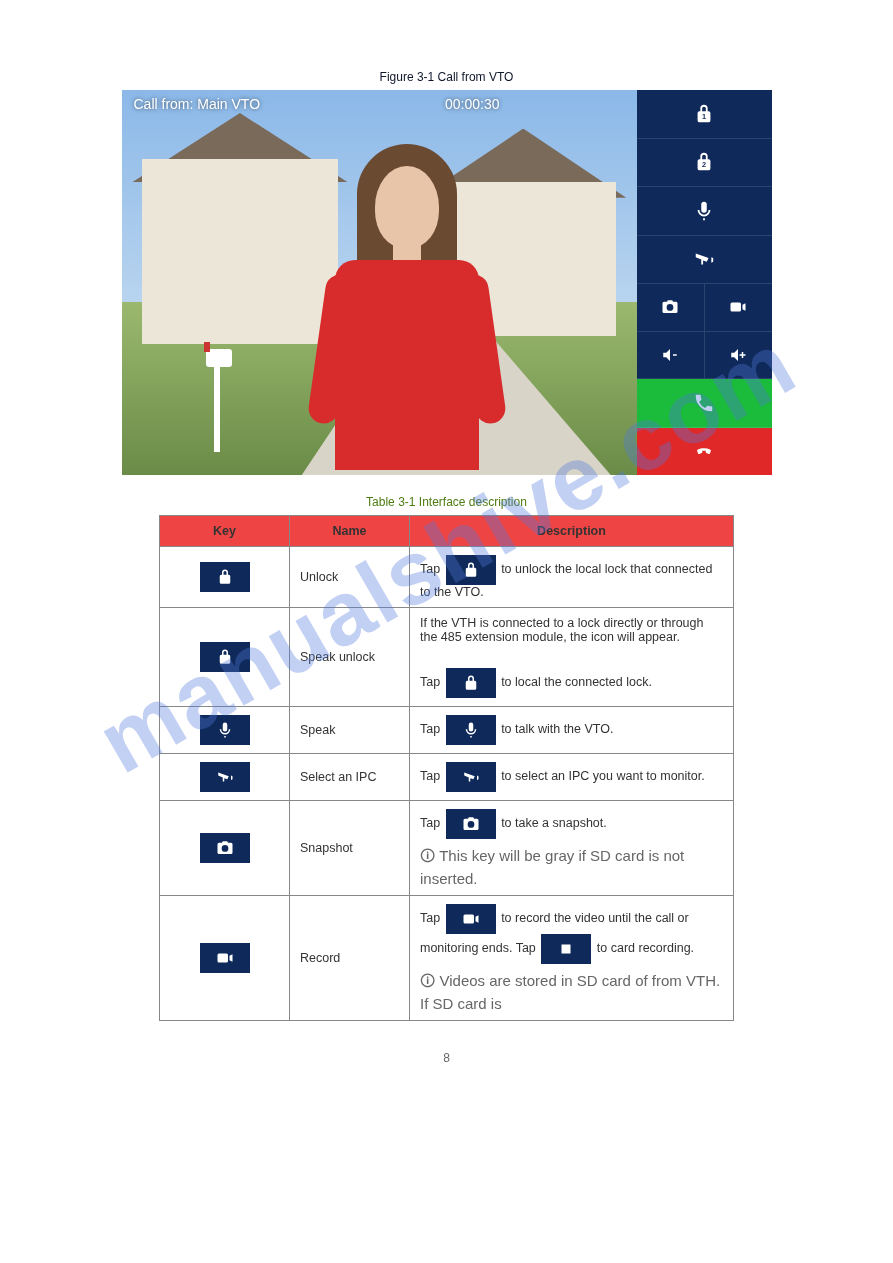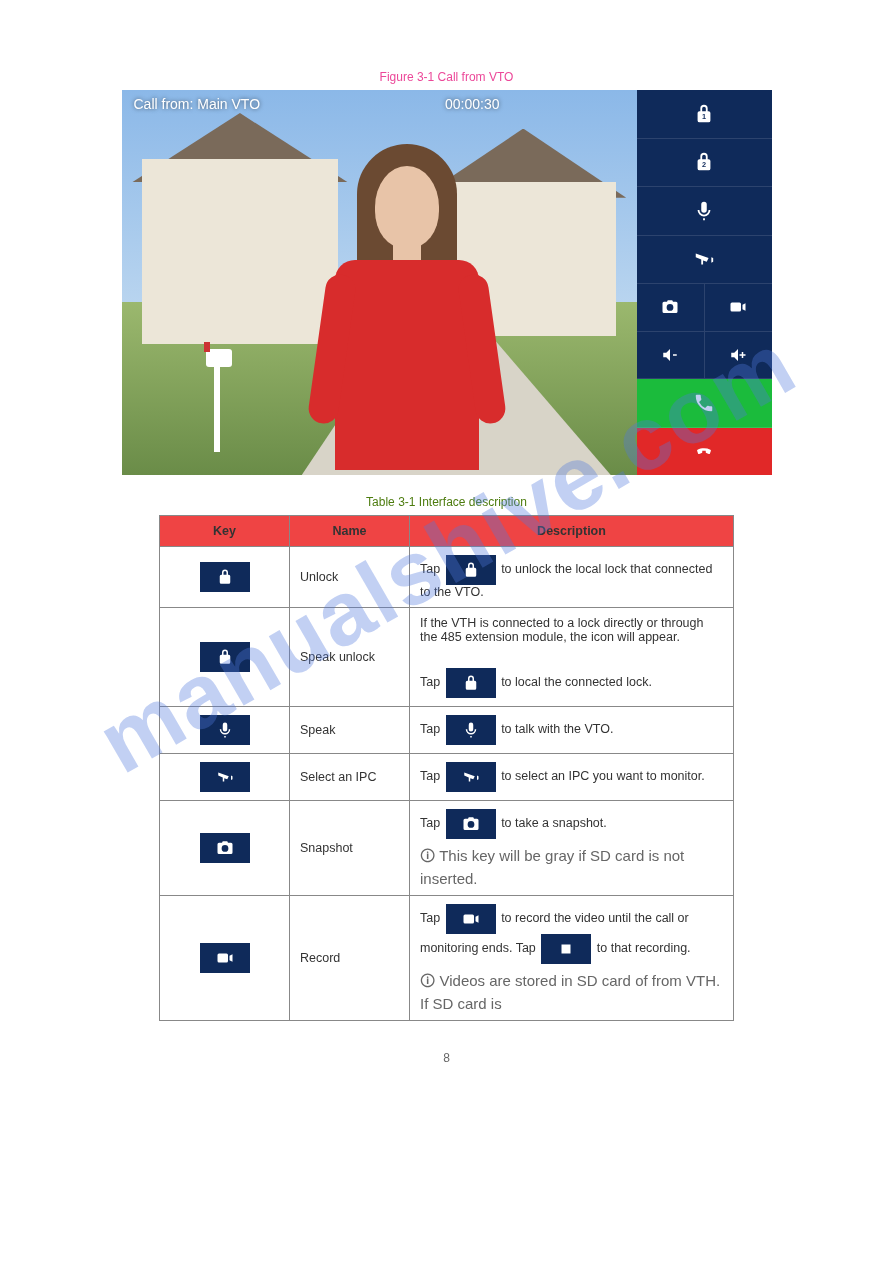--- a/index.html
+++ b/index.html
@@ -21,21 +21,21 @@
       font-weight: bold;
       color: rgba(80, 120, 220, 0.35);
       white-space: nowrap;
       z-index: 10;
       pointer-events: none;
       letter-spacing: 2px;
     }
     .fig-label {
       text-align: center;
       font-size: 12px;
-      color: #ec4899;
+      color: #0f172a;
       margin-bottom: 6px;
       margin-top: 30px;
     }
     
     .vth {
       width: 650px;
       height: 385px;
       margin: 0 auto 20px auto;
       position: relative;
       display: flex;
@@ -407,21 +407,21 @@
           <svg class="ic" viewBox="0 0 24 24">
               <path d="M4 6h10a2 2 0 0 1 2 2v8a2 2 0 0 1-2 2H4a2 2 0 0 1-2-2V8a2 2 0 0 1 2-2zm14 3l4-2v10l-4-2V9z"></path>
             </svg>
         </span>
         <span> to record the video until the call or monitoring ends. Tap </span>
         <span class="chip inline-chip">
           <svg class="ic" viewBox="0 0 24 24">
               <rect x="6" y="6" width="12" height="12"></rect>
             </svg>
         </span>
-        <span> to that recording.</span>
+        <span> to card recording.</span>
         <div style="height:6px;"></div>
         <div class="small-note">🛈 <span>Videos are stored in SD card of from VTH. If SD card is</span></div>
       </td>
     </tr>
   </tbody>
 </table>
 
 <div class="page-num">8</div>
 
 </body></html>

